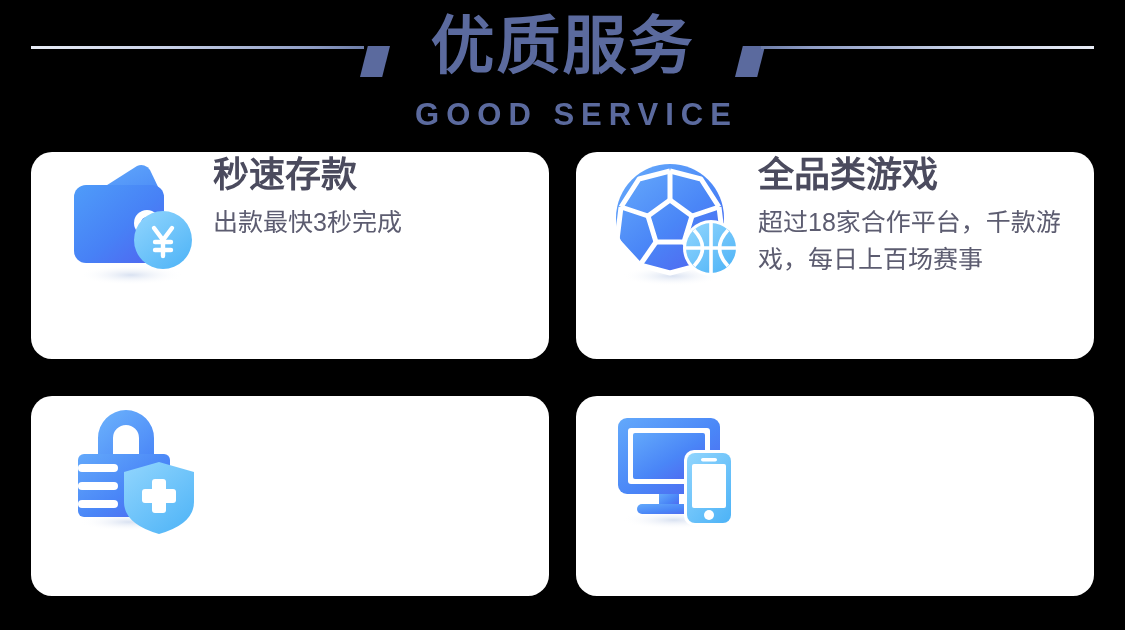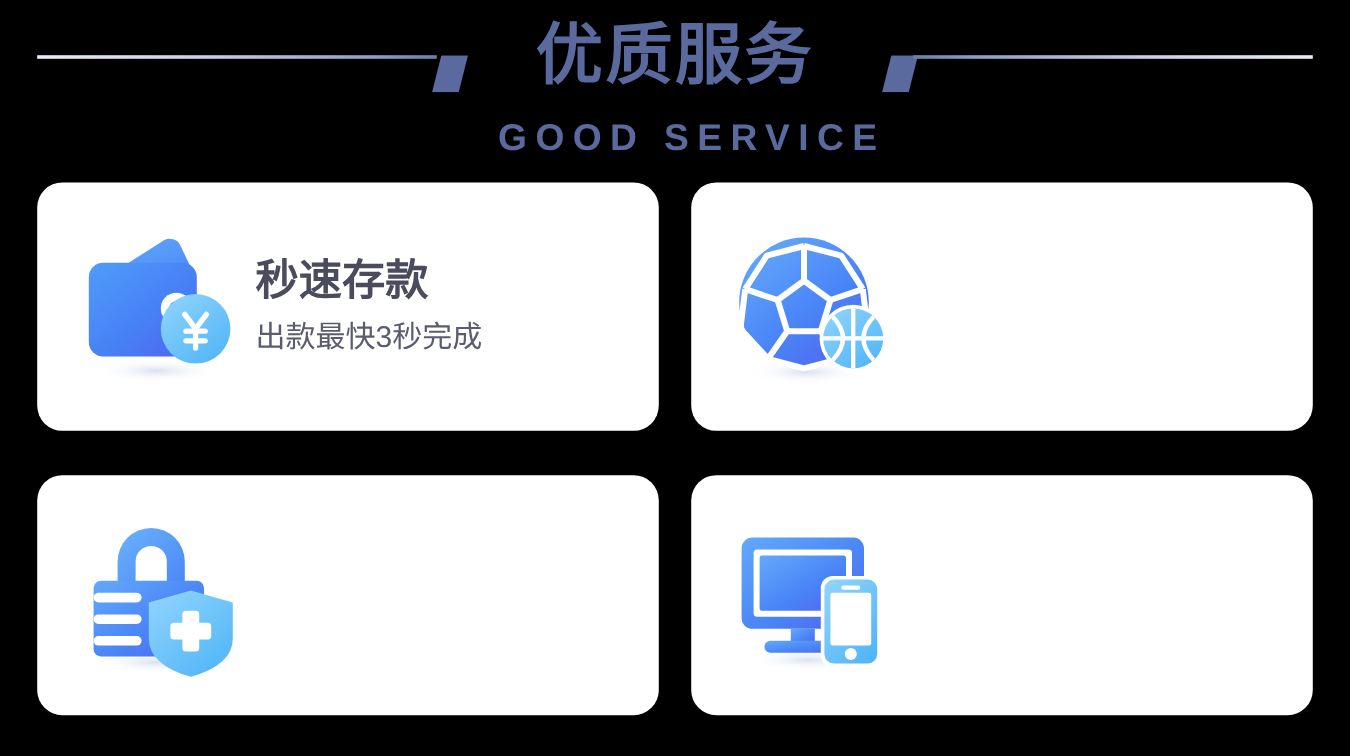--- a/index.html
+++ b/index.html
@@ -57,21 +57,21 @@
   .header-slash.right {
     right: 360px;
     clip-path: polygon(26% 0%, 100% 0%, 74% 100%, 0% 100%);
   }
 
   .header-title {
     position: absolute;
     left: 0; top: 10px;
     width: 1125px;
     text-align: center;
-    font-size: 56px;
+    font-size: 64px;
     line-height: 72px;
     font-weight: bold;
     color: #5b6a9e;
     letter-spacing: 2px;
     white-space: nowrap;
   }
 
   .header-subtitle {
     position: absolute;
     left: 0; top: 96px;
@@ -98,21 +98,20 @@
     grid-template-columns: 518px 518px;
     grid-template-rows: 207px 200px;
     column-gap: 27px;
     row-gap: 37px;
   }
 
   .card {
     background: #ffffff;
     border-radius: 21px;
     display: flex;
-    align-items: center;
     padding-left: 32px;
     padding-right: 18px;
     overflow: hidden;
   }
 
   .card-icon {
     flex: 0 0 auto;
     width: 140px;
     height: 140px;
     position: relative;
@@ -236,20 +235,24 @@
         <circle cx="103" cy="96" r="28" fill="#ffffff"></circle>
         <circle cx="103" cy="96" r="25" fill="url(#bg2)"></circle>
         <g stroke="#ffffff" stroke-width="3.6" fill="none">
           <path d="M103 71 V121"></path>
           <path d="M78 96 H128"></path>
           <path d="M86 78 q17 18 0 36"></path>
           <path d="M120 78 q-17 18 0 36"></path>
         </g>
       </svg>
     </div>
+    <div class="card-text">
+      <div class="card-title">全品类游戏</div>
+      <div class="card-desc">超过18家合作平台，千款游戏，每日上百场赛事</div>
+    </div>
   </div>
 
   <div class="card">
     <div class="card-icon">
       <svg viewBox="0 0 140 140" xmlns="http://www.w3.org/2000/svg">
         <defs>
           <linearGradient id="lbody" x1="0" y1="0" x2="1" y2="1">
             <stop offset="0%" stop-color="#63a9fb"></stop>
             <stop offset="55%" stop-color="#4a86f7"></stop>
             <stop offset="100%" stop-color="#5163ef"></stop>

